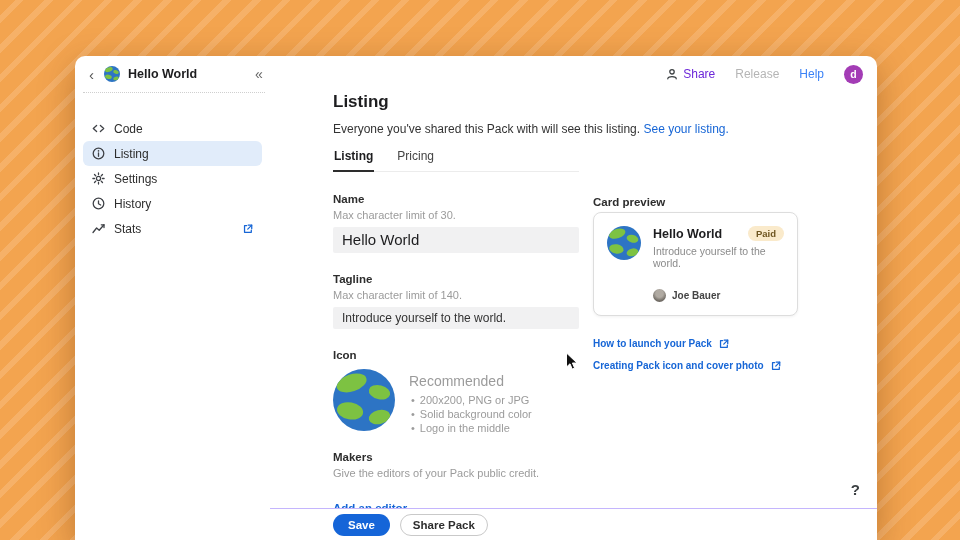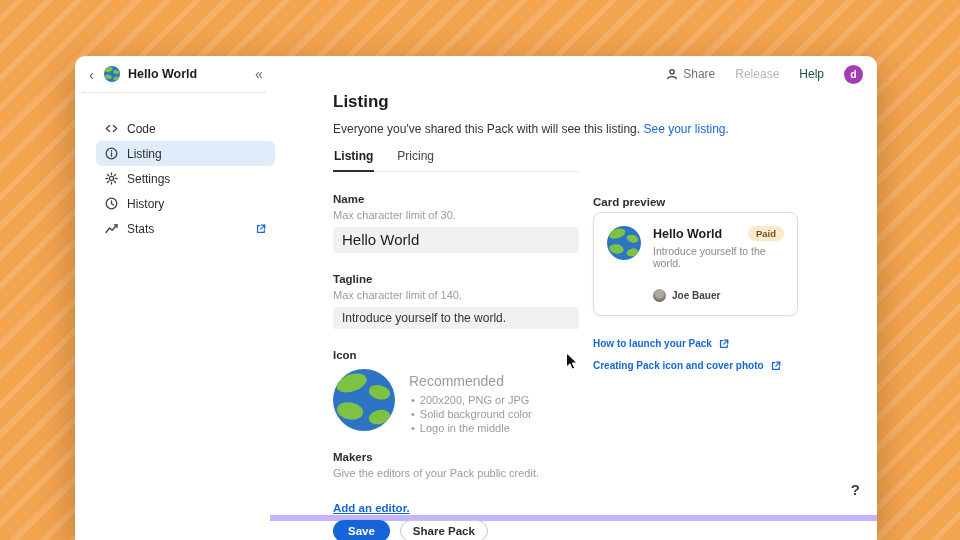--- a/index.html
+++ b/index.html
@@ -22,31 +22,31 @@
   .titlebar {
     position:absolute; top:0; left:0; right:0; height:36px;
     display:flex; align-items:center; justify-content:space-between;
     padding:0 14px 0 12px;
   }
   .tb-left { display:flex; align-items:center; gap:8px; }
   .back { color:#555; font-size:15px; line-height:1; cursor:pointer; padding:0 2px; }
   .pack-title { font-size:12.5px; font-weight:700; color:#1d1d1f; }
   .collapse { position:absolute; left:180px; top:10px; color:#666; font-size:14px; cursor:pointer; }
   .tb-right { display:flex; align-items:center; gap:20px; font-size:12px; }
-  .tb-share { display:flex; align-items:center; gap:5px; color:#737373; cursor:pointer; }
+  .tb-share { display:flex; align-items:center; gap:5px; color:#6d28d9; cursor:pointer; }
   .tb-release { color:#b5b5b5; }
-  .tb-help { color:#14532d; cursor:pointer; }
+  .tb-help { color:#3b82f6; cursor:pointer; }
   .avatar {
     width:19px; height:19px; border-radius:50%; background:#a33cb5;
     color:#fff; font-size:10.5px; font-weight:700;
     display:flex; align-items:center; justify-content:center; cursor:pointer;
   }
   .sb-head-divider { position:absolute; top:36px; left:8px; width:182px; border-top:1px dotted #cfcfcf; }
   
-  .sidebar { position:absolute; top:36px; left:0; width:195px; bottom:0; padding:24px 8px 0 8px;margin-left:13px; }
+  .sidebar { position:absolute; top:36px; left:0; width:195px; bottom:0; padding:24px 8px 0 8px; }
   .sb-item {
     height:25px; display:flex; align-items:center; gap:9px;
     padding:0 9px; border-radius:6px; font-size:12px; color:#2d2d2d; cursor:pointer;
   }
   .sb-item.selected { background:#e1ecfa; }
   .sb-item .grow { flex:1; }
   .icon13 { width:13px; height:13px; display:block; }
   
   .main { position:absolute; top:36px; left:195px; right:0; bottom:0; }
   .content { padding:0 0 0 63px; }
@@ -84,22 +84,22 @@
   .badge { font-size:9.5px; font-weight:700; color:#6e5520; background:#faeacb; padding:2px 8px; border-radius:9px; }
   .card-tagline { font-size:10.5px; color:#8a8a8a; margin-top:4px; }
   .card-author { display:flex; align-items:center; gap:6px; margin-top:20px; padding-left:46px; }
   .author-avatar { width:13px; height:13px; border-radius:50%; background:radial-gradient(circle at 50% 35%,#b0aaa2 0 35%,#6f6a63 70%); flex:none; }
   .author-name { font-size:10px; font-weight:700; color:#444; }
   .help-links { margin-top:22px; }
   .help-link { display:flex; align-items:center; gap:6px; font-size:10px; font-weight:700; color:#1766d6; margin-bottom:11px; cursor:pointer; }
   .icon11 { width:11px; height:11px; display:block; }
   
   .footer {
-    position:absolute; left:0; right:0; bottom:0; height:25px; background:#fff;
-    border-top:6px solid #c4b5fd; display:flex; align-items:center; gap:10px; padding-left:63px;
+    position:absolute; left:0; right:0; bottom:0; height:32px; background:#fff;
+    border-top:1px solid #c4b5fd; display:flex; align-items:center; gap:10px; padding-left:63px;
   }
   .btn { font-size:11.5px; font-weight:700; border-radius:14px; cursor:pointer; border:none; font-family:inherit; }
   .btn-save { background:#1565d8; color:#fff; padding:5px 15px; }
   .btn-share-pack { background:#fff; color:#2d2d2d; border:1px solid #c9c9c9; padding:4px 12px; }
   .help-glyph { position:absolute; right:17px; bottom:42px; font-size:15px; font-weight:700; color:#3c4043; cursor:pointer; }
   .cursor { position:absolute; left:565px; top:352px; pointer-events:none; }
 </style>
 </head>
 <body>
 

